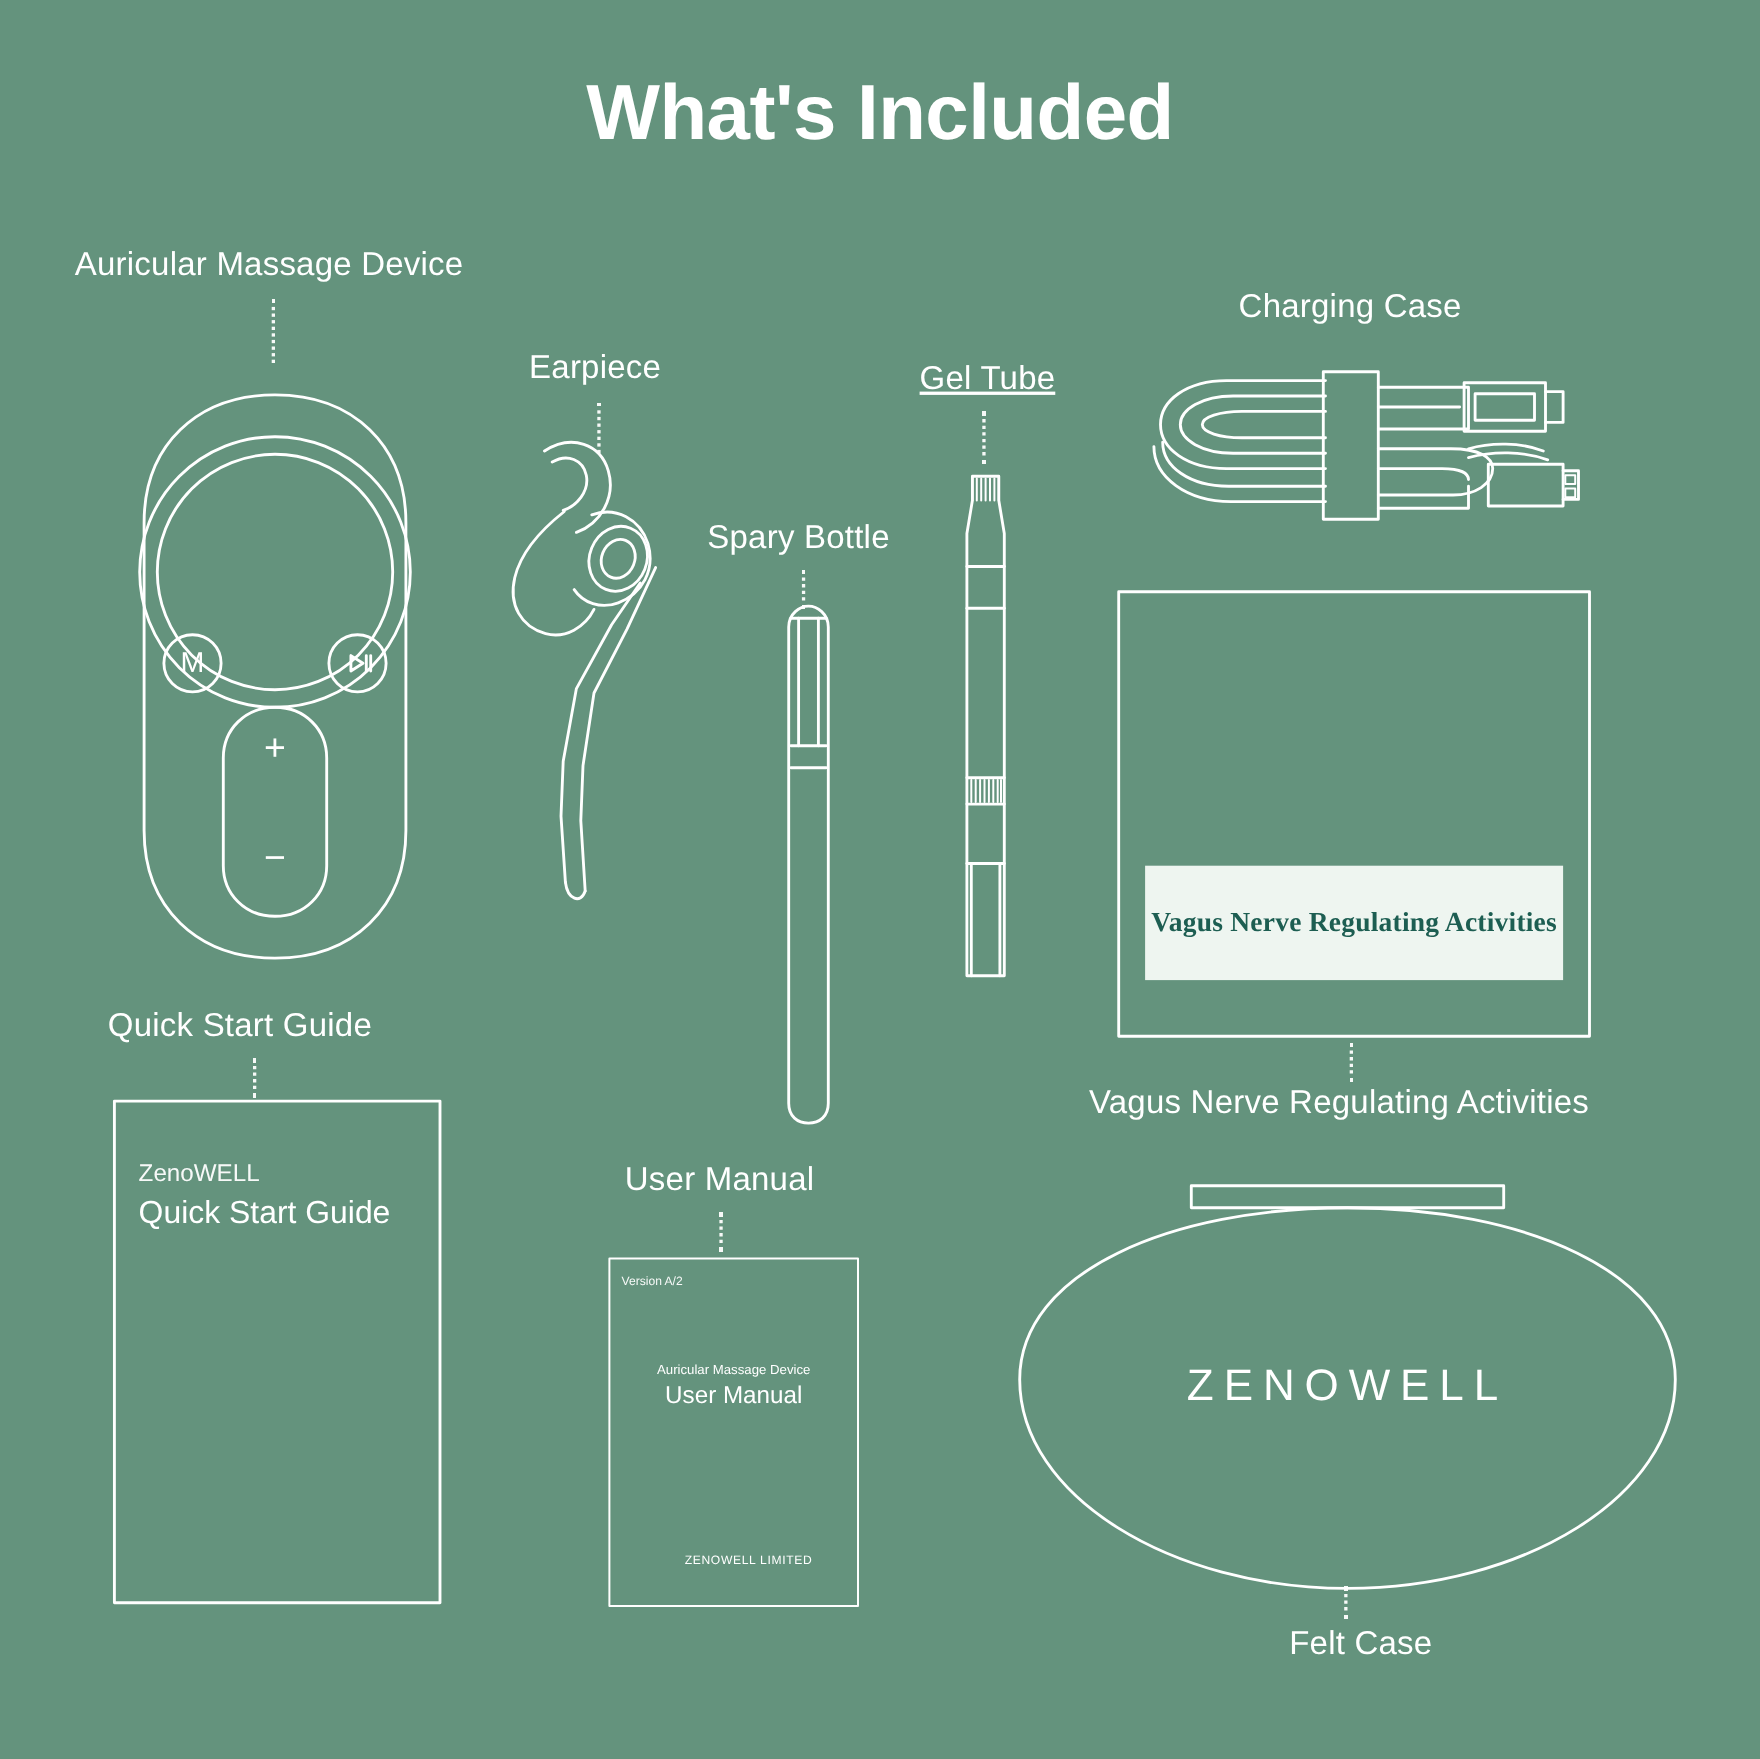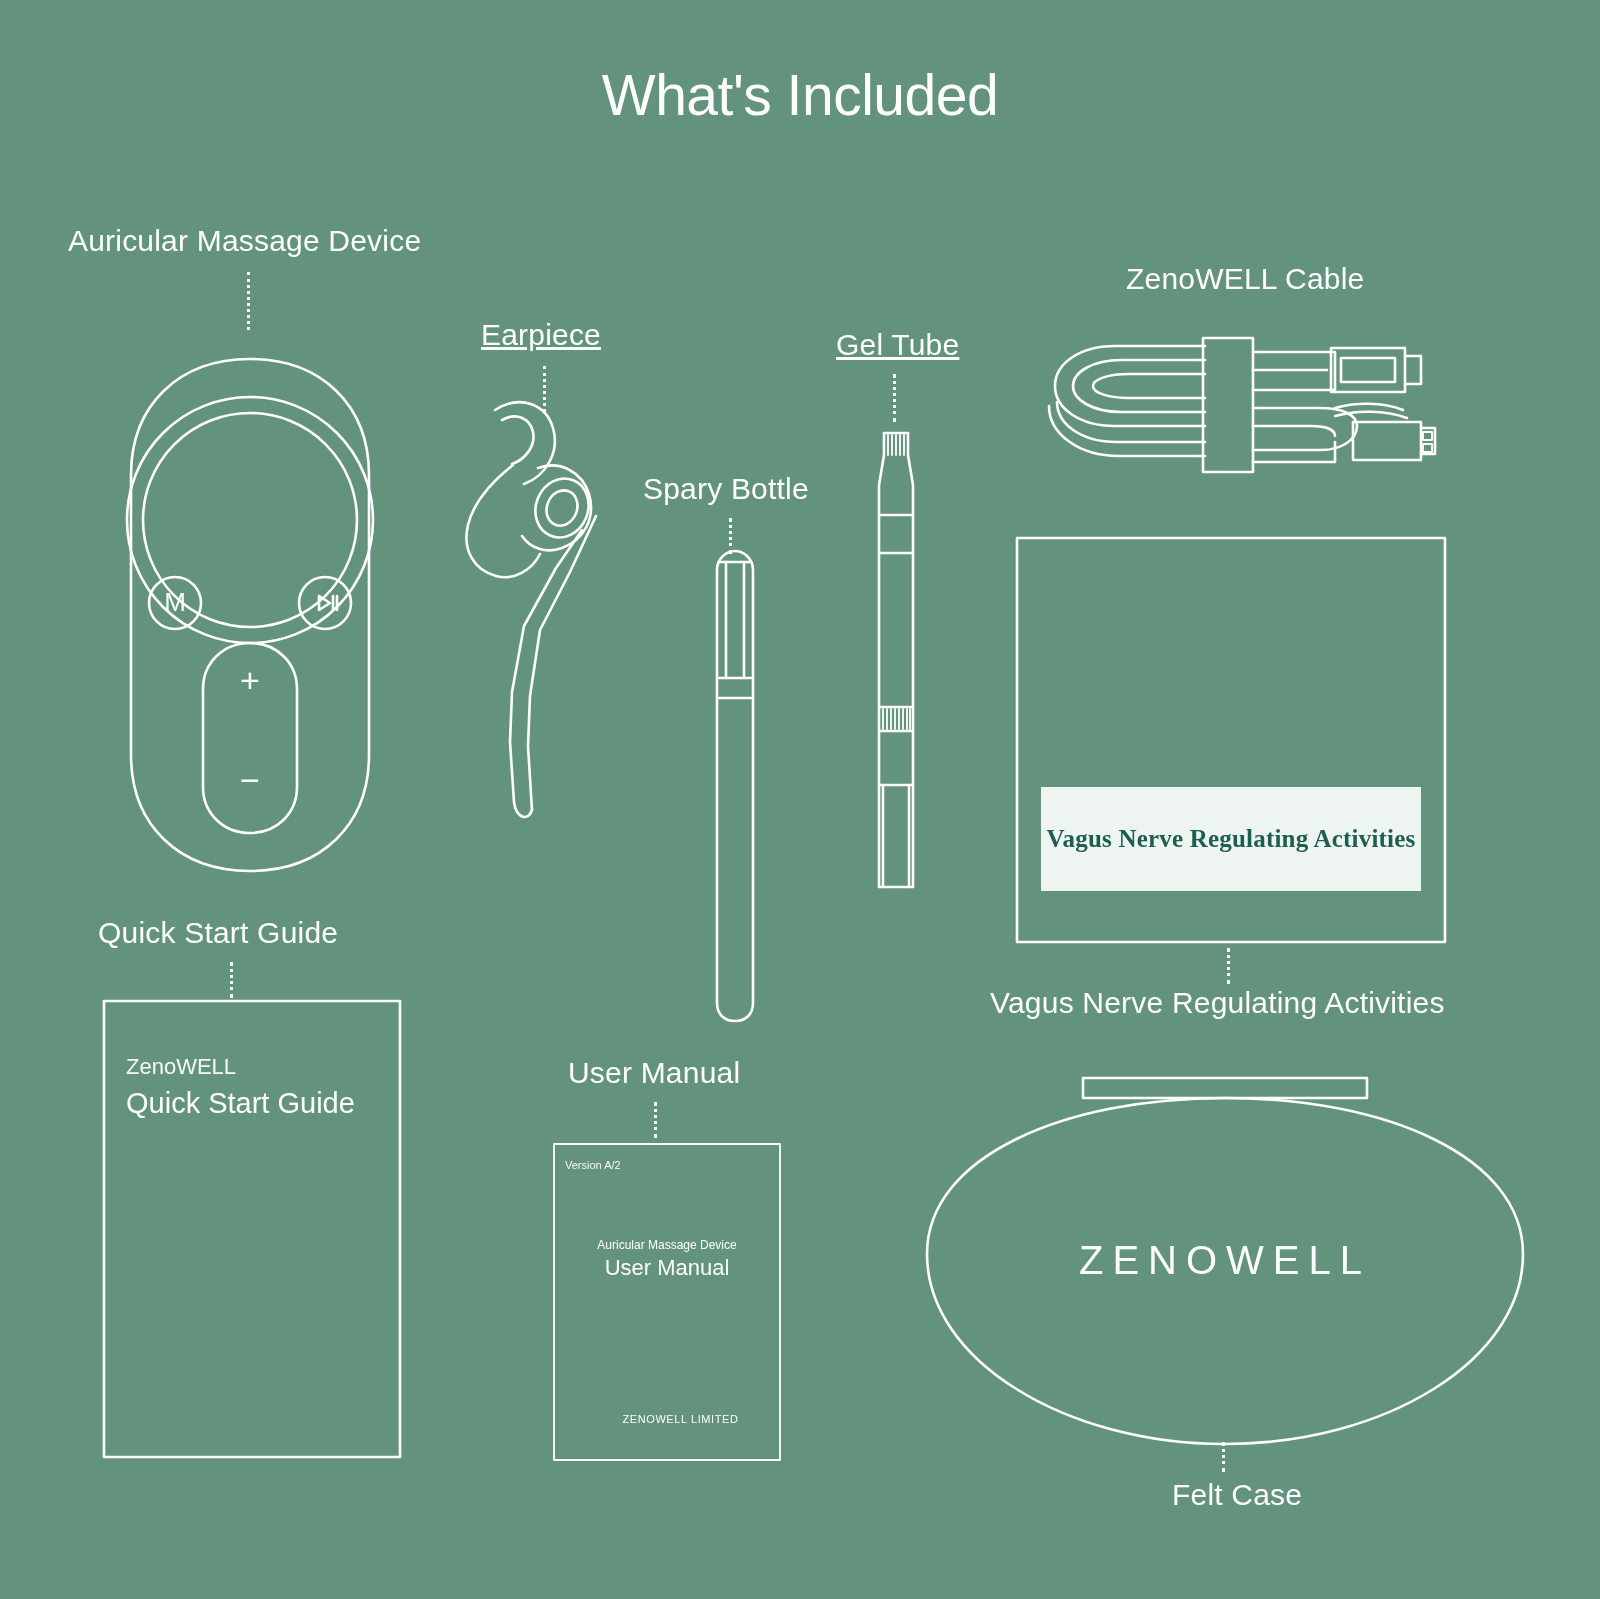--- a/index.html
+++ b/index.html
@@ -18,22 +18,22 @@
   .stage {
     position: absolute;
     inset: 0;
   }
   .title {
     position: absolute;
     top: 62px;
     left: 0;
     width: 100%;
     text-align: center;
-    font-size: 57px;
-    font-weight: normal;
+    font-size: 71px;
+    font-weight: bold;
     letter-spacing: -0.5px;
     color: #ffffff;
   }
   .label {
     position: absolute;
     font-size: 30px;
     color: #ffffff;
     white-space: nowrap;
     letter-spacing: 0.2px;
   }
@@ -112,21 +112,21 @@
       <circle class="ln" cx="50" cy="248" r="26"></circle>
       <circle class="ln" cx="200" cy="248" r="26"></circle>
       <path class="ln" d="M125 288 h0 C152 288 172 308 172 334 L172 432 C172 458 152 478 125 478 C98 478 78 458 78 432 L78 334 C78 308 98 288 125 288 Z"></path>
       <path class="ln" d="M194 241 v14 M194 241 l11 7 l-11 7 M208 241 v14 M212 241 v14"></path>
     </svg>
     <div class="doc-text" style="left:36px; top:232px; font-size:26px; width:28px; text-align:center;">M</div>
     <div class="doc-text" style="left:108px; top:306px; font-size:34px; width:34px; text-align:center;">+</div>
     <div class="doc-text" style="left:108px; top:406px; font-size:34px; width:34px; text-align:center;">−</div>
   </div>
 
-  <div class="label" style="left:481px; top:318px;text-decoration:underline;">Earpiece</div>
+  <div class="label" style="left:481px; top:318px;">Earpiece</div>
   <div class="leader" style="left:543px; top:366px; height:46px;"></div>
 
   <div class="obj" style="left:450px; top:390px;">
     <svg width="210" height="450" viewBox="0 0 210 450">
       <path class="ln" d="M45 20 C70 4 96 14 103 38 C110 62 96 86 74 94"></path>
       <path class="ln" d="M52 30 C66 22 80 28 83 42 C86 57 74 70 62 74"></path>
       <path class="ln" d="M63 75 C44 90 24 110 18 135 C12 160 24 180 46 186 C64 191 82 180 90 164"></path>
       <path class="ln" d="M88 78 C110 70 132 82 139 104 C146 128 134 150 112 158 C96 164 80 158 72 146"></path>
       <ellipse class="ln" cx="112" cy="118" rx="26" ry="30" transform="rotate(22 112 118)"></ellipse>
       <ellipse class="ln" cx="112" cy="118" rx="15" ry="18" transform="rotate(22 112 118)"></ellipse>
@@ -160,21 +160,21 @@
       <path class="ln" d="M9 90 L43 90"></path>
       <path class="ln" d="M9 128 L43 128"></path>
       <path class="ln" d="M9 282 L43 282"></path>
       <path class="ln" d="M9 306 L43 306"></path>
       <path class="ln-thin" d="M13 284 L13 304 M17 284 L17 304 M21 284 L21 304 M25 284 L25 304 M29 284 L29 304 M33 284 L33 304 M37 284 L37 304 M40 284 L40 304"></path>
       <path class="ln" d="M9 360 L43 360"></path>
       <path class="ln" d="M13 360 L13 462 M39 360 L39 462"></path>
     </svg>
   </div>
 
-  <div class="label" style="left:1126px; top:262px;">ZenoWELL Cable</div>
+  <div class="label" style="left:1126px; top:262px;">Charging Case</div>
 
   <div class="obj" style="left:1035px; top:330px;">
     <svg width="420" height="160" viewBox="0 0 420 160">
       <path class="ln" d="M170 16 L80 16 C44 16 20 34 20 56 C20 78 44 96 80 96 L170 96"></path>
       <path class="ln" d="M170 30 L86 30 C58 30 38 42 38 56 C38 70 58 82 86 82 L170 82"></path>
       <path class="ln" d="M170 44 L94 44 C74 44 58 49 58 56 C58 63 74 68 94 68 L170 68"></path>
       <path class="ln" d="M170 112 L82 112 C46 112 22 94 22 72"></path>
       <path class="ln" d="M170 126 L84 126 C44 126 14 104 14 76"></path>
       <rect class="ln" x="168" y="8" width="50" height="134"></rect>
       <path class="ln" d="M218 22 L300 22 L300 60 L218 60"></path>

